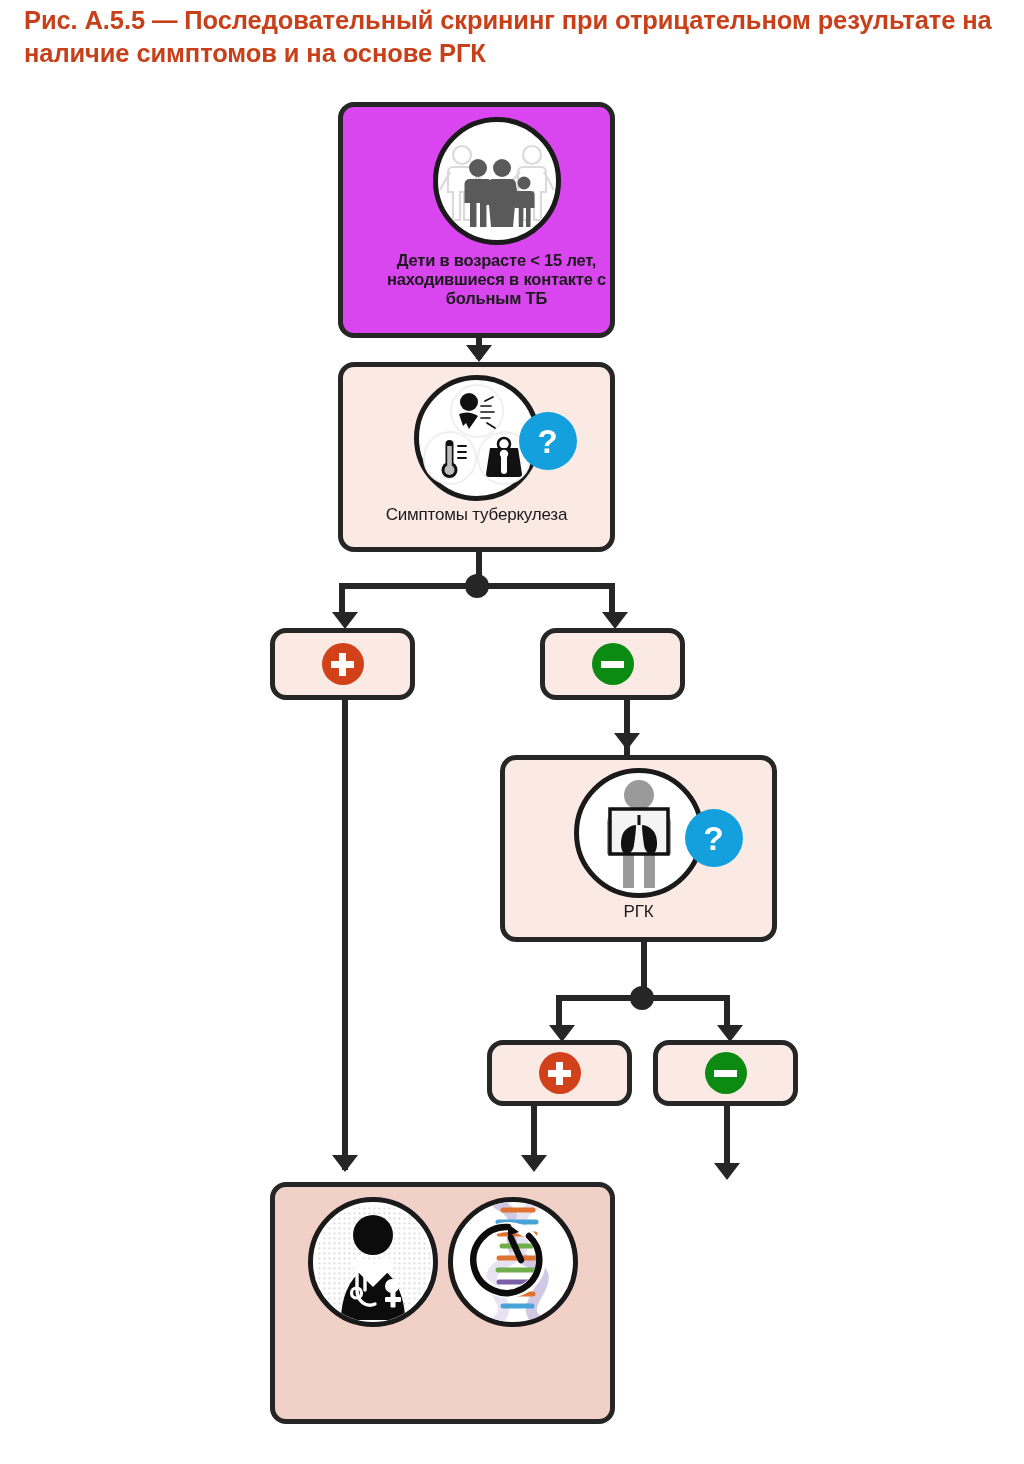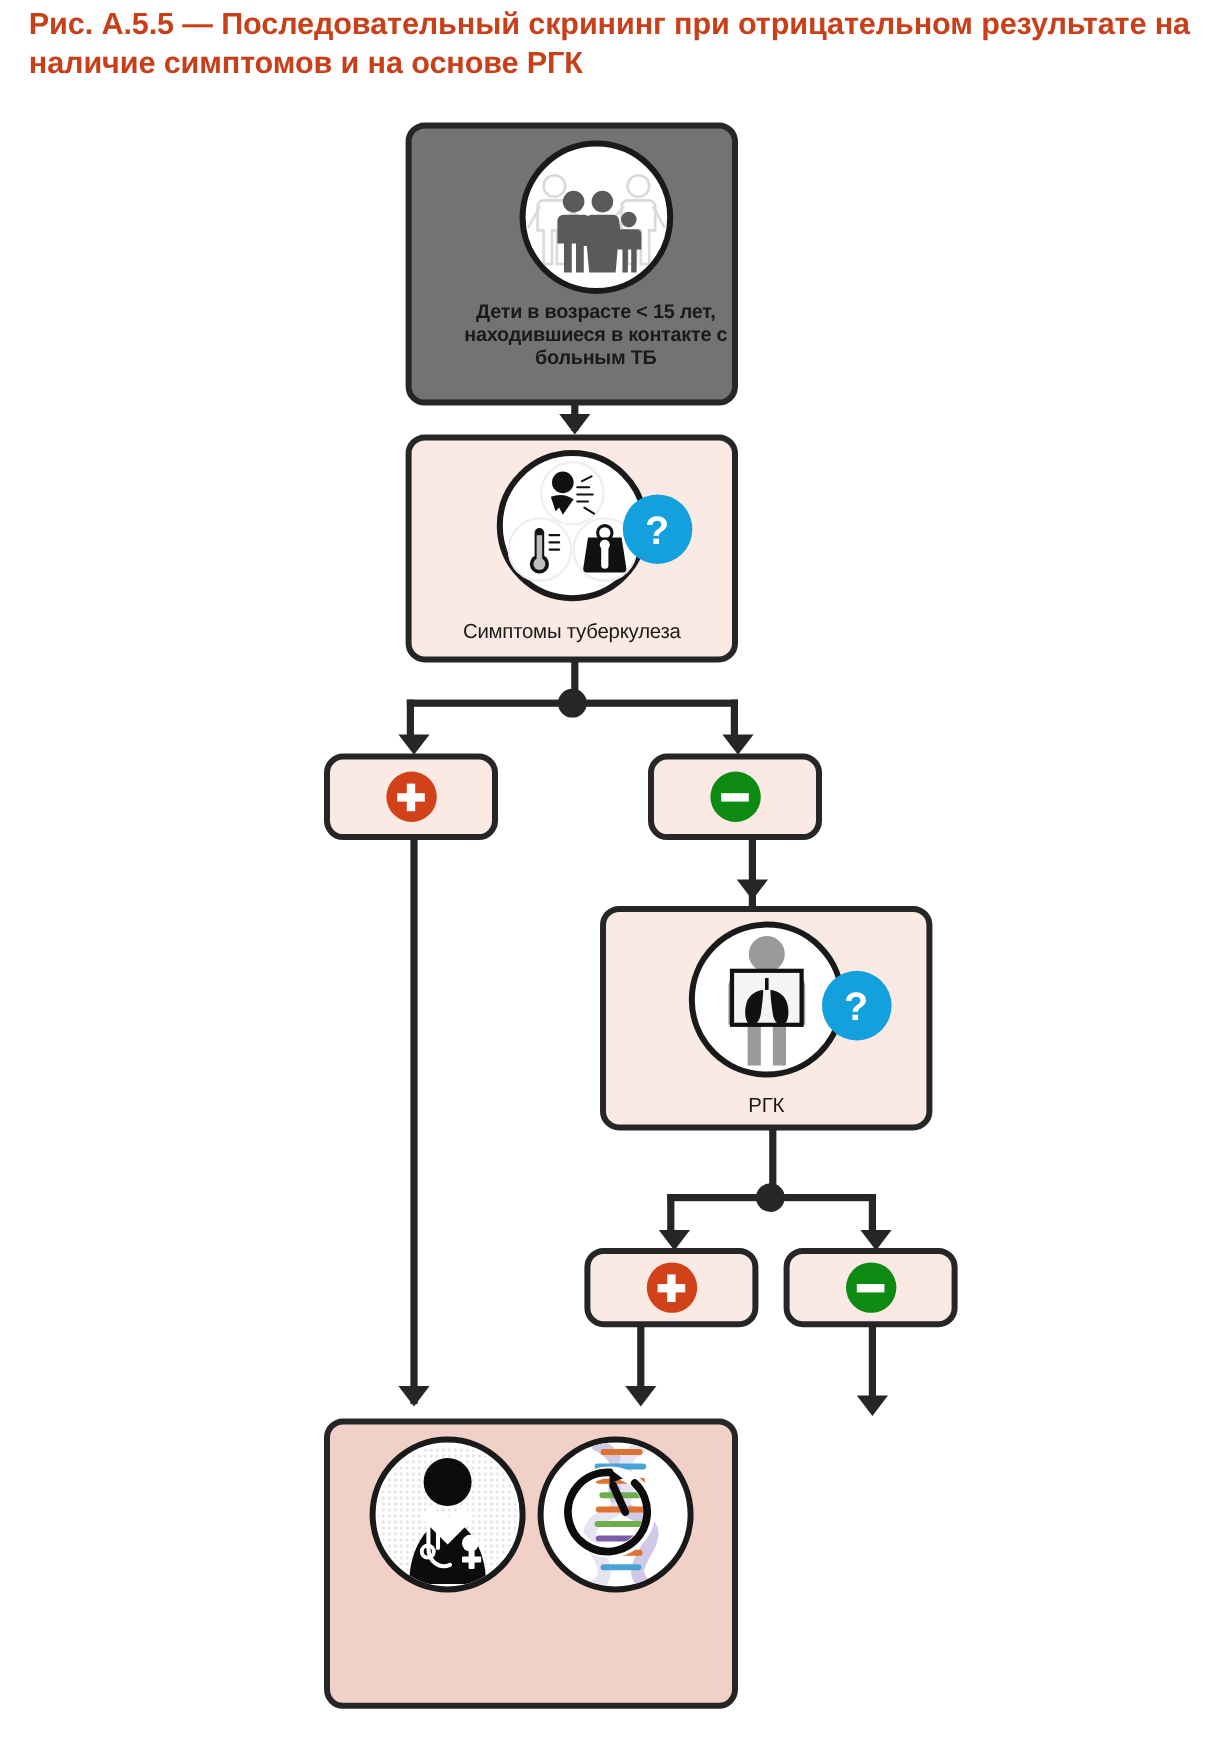--- a/index.html
+++ b/index.html
@@ -15,21 +15,21 @@
     color:#c8401a;font-size:25.5px;font-weight:700;line-height:33px;
     letter-spacing:-0.1px;
   }
 
   
   .node{
     position:absolute;box-sizing:border-box;
     border:5px solid #262626;border-radius:16px;
     display:flex;flex-direction:column;align-items:center;
   }
-  .node.gray{background:#737373;padding-left:40px;}
+  .node.gray{background:#d946ef;padding-left:40px;}
   .node.pink{background:#faeae3;}
   .node.pink-dark{background:#f1d0c7;}
 
   .node-label{
     text-align:center;font-weight:700;color:#1a1a1a;
     line-height:1.16;letter-spacing:-0.2px;
   }
   .node-label.light{font-weight:400;}
 
   
@@ -168,21 +168,21 @@
         <g>
           <circle cx="85" cy="78" r="26" fill="#fff" stroke="#efefef" stroke-width="2"></circle>
           <path d="M71 68 h28 l4 26 a3 3 0 0 1 -3 3 h-30 a3 3 0 0 1 -3 -3 z" fill="#111"></path>
           <circle cx="85" cy="64" r="6" fill="none" stroke="#111" stroke-width="2.6"></circle>
           <rect x="82" y="72" width="6" height="22" rx="3" fill="#fff"></rect>
           <circle cx="85" cy="74" r="4.2" fill="#fff"></circle>
         </g>
       </svg>
       <div class="qbadge" style="right:-42px;top:32px;width:58px;height:58px;font-size:33px;">?</div>
     </div>
-    <div class="node-label light" style="margin-top:16px;font-size:17px;">Симптомы туберкулеза</div>
+    <div class="node-label light" style="margin-top:4px;font-size:17px;">Симптомы туберкулеза</div>
   </div>
 
   <div class="node pink" style="left:254px;top:628px;width:145px;height:72px;justify-content:center;">
     <div class="sign plus" style="width:42px;height:42px;">
       <i style="width:23px;height:7px;left:9.5px;top:17.5px;"></i>
       <i style="width:7px;height:23px;left:17.5px;top:9.5px;"></i>
     </div>
   </div>
 
   <div class="node pink" style="left:524px;top:628px;width:145px;height:72px;justify-content:center;">
@@ -200,21 +200,21 @@
         </g>
         <rect x="31" y="36" width="58" height="45" fill="#f4f4f4" stroke="#111" stroke-width="3.5"></rect>
         <g fill="#111">
           <path d="M58.5 42 h3 v10 h-3z"></path>
           <path d="M57 52 c-5 0 -12 4 -14 11 c-2 7 -1 15 2 17 c4 3 9 -1 10 -8 c1 -7 2 -14 2 -20z"></path>
           <path d="M63 52 c5 0 12 4 14 11 c2 7 1 15 -2 17 c-4 3 -9 -1 -10 -8 c-1 -7 -2 -14 -2 -20z"></path>
         </g>
       </svg>
       <div class="qbadge" style="right:-44px;top:36px;width:58px;height:58px;font-size:33px;">?</div>
     </div>
-    <div class="node-label light" style="margin-top:14px;font-size:17px;">РГК</div>
+    <div class="node-label light" style="margin-top:4px;font-size:17px;">РГК</div>
   </div>
 
   <div class="node pink" style="left:471px;top:1040px;width:145px;height:66px;justify-content:center;">
     <div class="sign plus" style="width:42px;height:42px;">
       <i style="width:23px;height:7px;left:9.5px;top:17.5px;"></i>
       <i style="width:7px;height:23px;left:17.5px;top:9.5px;"></i>
     </div>
   </div>
 
   <div class="node pink" style="left:637px;top:1040px;width:145px;height:66px;justify-content:center;">

